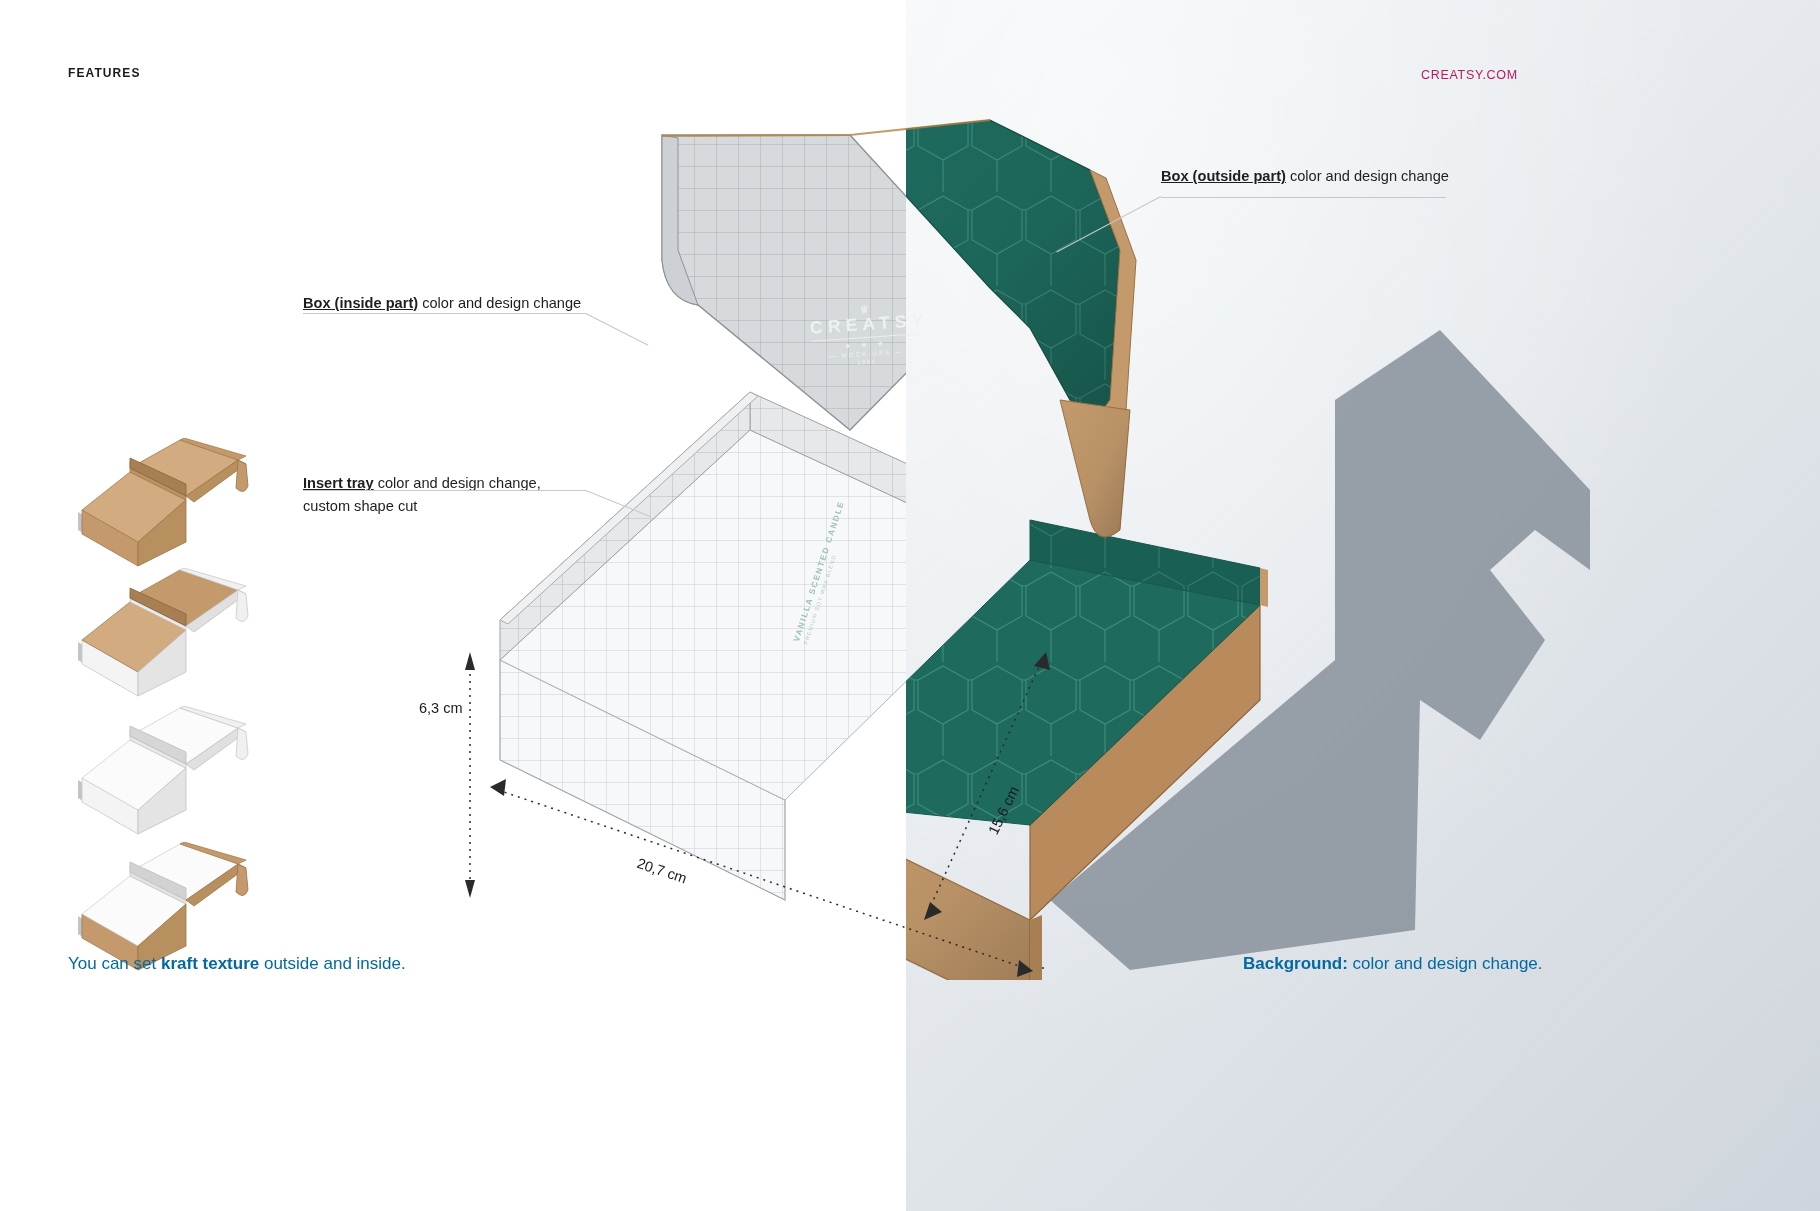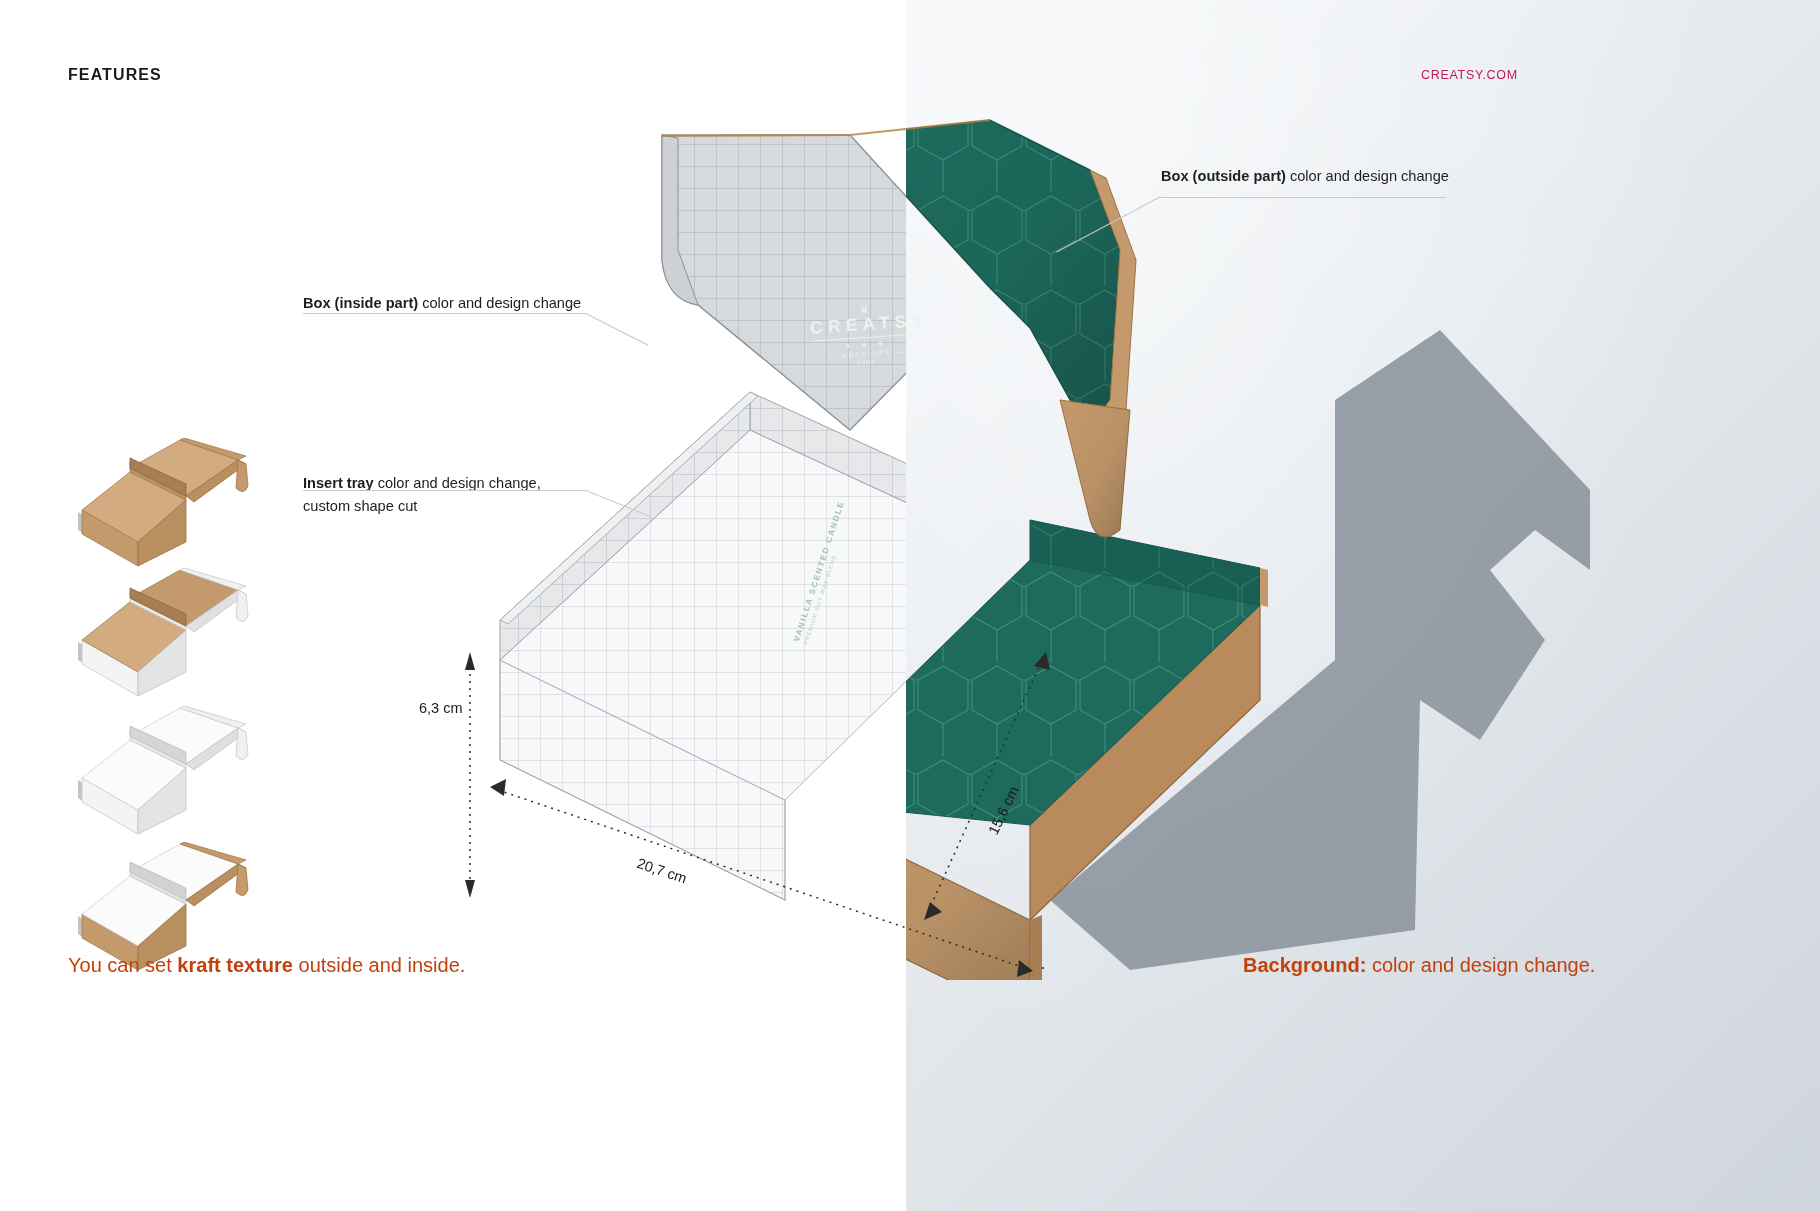--- a/index.html
+++ b/index.html
@@ -11,32 +11,32 @@
   #stage{position:absolute;inset:0;}
 
   
   .bg-left{position:absolute;left:0;top:0;width:906px;height:1211px;background:#ffffff;}
   .bg-right{position:absolute;left:906px;top:0;width:914px;height:1211px;
     background:linear-gradient(135deg,#f2f5f8 0%,#e7ebef 38%,#dadfe5 72%,#cfd5dc 100%);}
   .bg-right:after{content:"";position:absolute;inset:0;
     background:radial-gradient(ellipse at 20% 10%,rgba(255,255,255,.55),rgba(255,255,255,0) 60%);}
 
   
-  .features-title{position:absolute;left:68px;top:66px;font-size:16px;font-weight:bold;
+  .features-title{position:absolute;left:68px;top:66px;font-size:12px;font-weight:bold;
     letter-spacing:1.1px;color:#1b1b1b;}
   .watermark{position:absolute;left:1421px;top:68px;font-size:12.5px;letter-spacing:.7px;
     color:#be185d;font-weight:normal;}
 
   
   .callout{position:absolute;font-size:14.6px;color:#1e1e1e;line-height:1.55;white-space:nowrap;}
-  .callout b{font-weight:bold;}
+  .callout b{font-weight:bold;text-decoration:underline;}
   .callout-outside{left:1161px;top:165px;}
   .callout-inside{left:303px;top:284px;margin-top:8px;}
   .callout-tray{left:303px;top:448px;white-space:normal;width:300px;margin-top:24px;}
-  .caption{position:absolute;font-size:20px;color:#c2410c;}
+  .caption{position:absolute;font-size:17px;color:#0369a1;}
   .caption b{font-weight:bold;}
   #capKraft{position:absolute;left:68px;top:954px;}
   #capBg{position:absolute;left:1243px;top:954px;}
 
   
   .leader{position:absolute;border-top:1px solid #c8c8c8;}
   .leader-diag{position:absolute;background:#c8c8c8;transform-origin:0 0;height:1px;}
 
   
   .thumb{position:absolute;width:200px;height:125px;}

